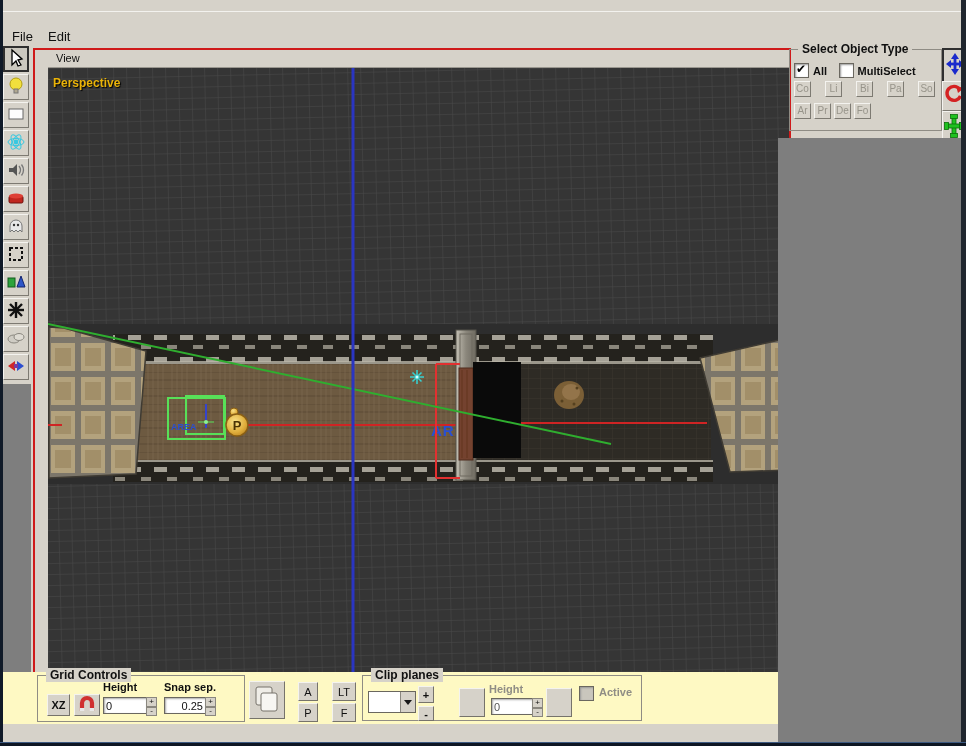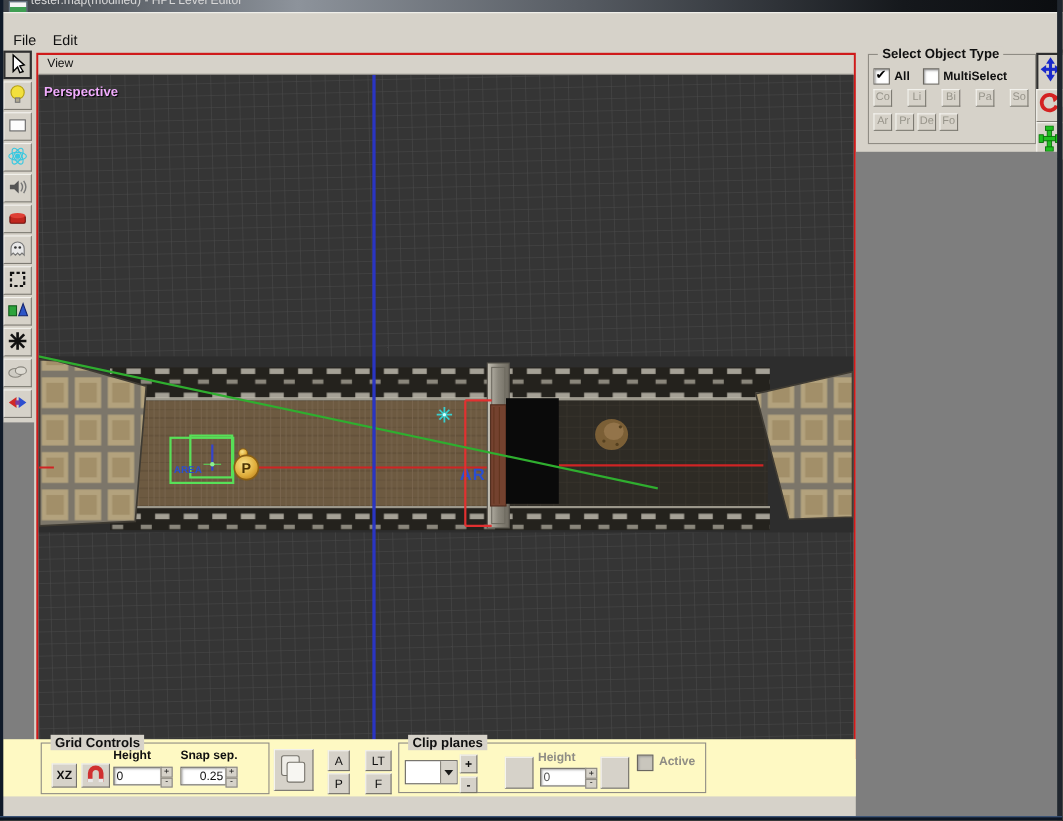--- a/index.html
+++ b/index.html
@@ -19,26 +19,26 @@
 
   
   .tool{position:absolute;left:3px;width:26px;height:26px;background:#d6d2c9;
     border-top:1px solid #f4f3ef;border-left:1px solid #f4f3ef;border-right:1px solid #7d7a72;border-bottom:1px solid #7d7a72;
     display:flex;align-items:center;justify-content:center;padding:0;cursor:pointer;}
   .tool.selected{border:2px solid #2f2f2f;background:#cbc8bf;}
   .left-gray{position:absolute;left:3px;top:384px;width:28px;height:306px;background:#7e7e7e;}
   .right-gray{position:absolute;left:778px;top:138px;width:183px;height:604px;background:#7e7e7e;}
 
   
-  .viewport{position:absolute;left:33px;top:48px;width:741px;height:638px;border:2px solid #cf1a1a;background:#d6d2c9;}
+  .viewport{position:absolute;left:33px;top:48px;width:741px;height:638px;border:2px solid #cf1a1a;background:#d6d2c9;padding-left:13px;}
   .viewbar{position:relative;width:741px;height:17px;background:#d6d2c9;border-bottom:1px solid #9a978f;}
   .viewbar-label{position:absolute;left:8px;top:2px;font-size:11px;color:#101010;}
   .scene{position:relative;width:741px;height:621px;background:#353535;overflow:hidden;}
   .scene svg{position:absolute;left:0;top:0;}
-  .persp-label{position:absolute;left:5px;top:8px;font-size:12px;font-weight:bold;color:#f0abfc;text-shadow:1px 1px 1px #000;}
+  .persp-label{position:absolute;left:5px;top:8px;font-size:12px;font-weight:bold;color:#eab308;text-shadow:1px 1px 1px #000;}
 
   
   .groupbox{position:absolute;border:1px solid #8f8c84;}
   .gb-label{position:absolute;top:-8px;left:8px;background:#d6d2c9;padding:0 4px;font-size:12px;font-weight:bold;color:#101010;white-space:nowrap;}
   .cb{display:inline-block;width:13px;height:13px;background:#fff;border:1px solid #6a675f;box-shadow:inset 1px 1px 2px #999;
     position:relative;vertical-align:middle;cursor:pointer;}
   .cb.checked::after{content:"\2714";position:absolute;left:1px;top:-2px;font-size:12px;color:#000;}
   .cb.disabled{background:#c9c6bd;}
   .cb-label{font-size:11px;font-weight:bold;color:#101010;vertical-align:middle;margin-left:4px;}
   .cb-label.disabled{color:#8f8d85;}
@@ -63,24 +63,20 @@
   .dropdown{position:absolute;background:#fff;border:1px solid #6a675f;display:flex;cursor:pointer;}
   .dd-value{flex:1;font-size:11px;padding:2px;}
   .dd-btn{width:14px;background:#d6d2c9;border-left:1px solid #8a877f;display:flex;align-items:center;justify-content:center;}
   .dd-arrow{width:0;height:0;border-left:4px solid transparent;border-right:4px solid transparent;border-top:5px solid #1a1a1a;}
 </style>
 </head>
 <body>
 
 <div id="window">
 
-  <div class="titlebar">
-    <div class="app-icon"></div>
-    <div class="title-text">tester.map(modified) - HPL Level Editor</div>
-  </div>
 
   <div class="menubar">
     <span class="menu-item" style="left:8px;">File</span>
     <span class="menu-item" style="left:44px;">Edit</span>
   </div>
 
   <button class="tool selected" style="top:46px;">
     <span><svg width="20" height="20">
           <polygon points="6,2 6,17 10,13 12,18 15,17 12,12 16,11" fill="#fff" stroke="#000" stroke-width="1.3"></polygon>
         </svg></span>

